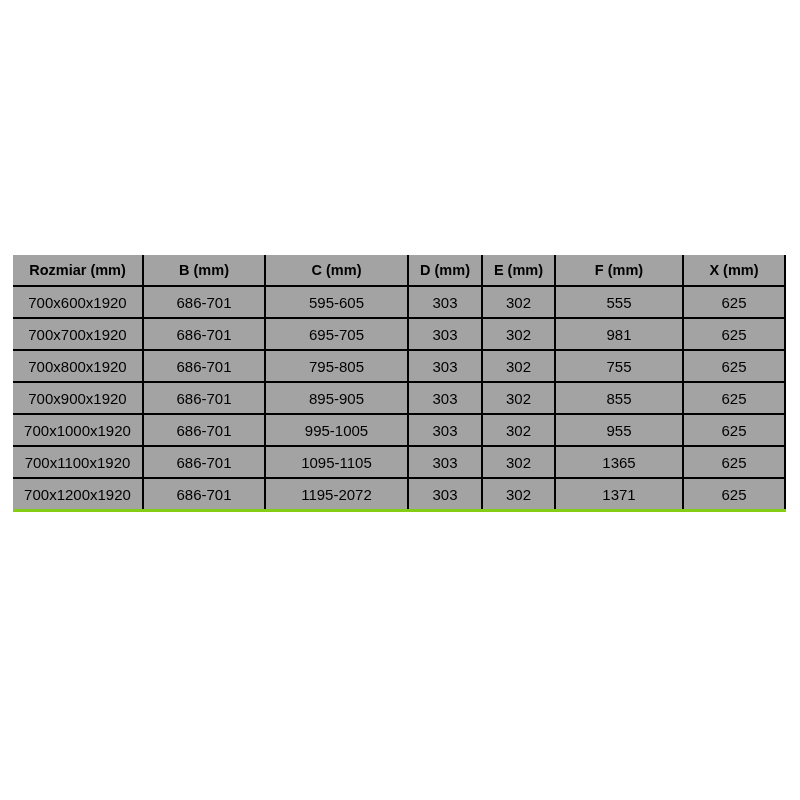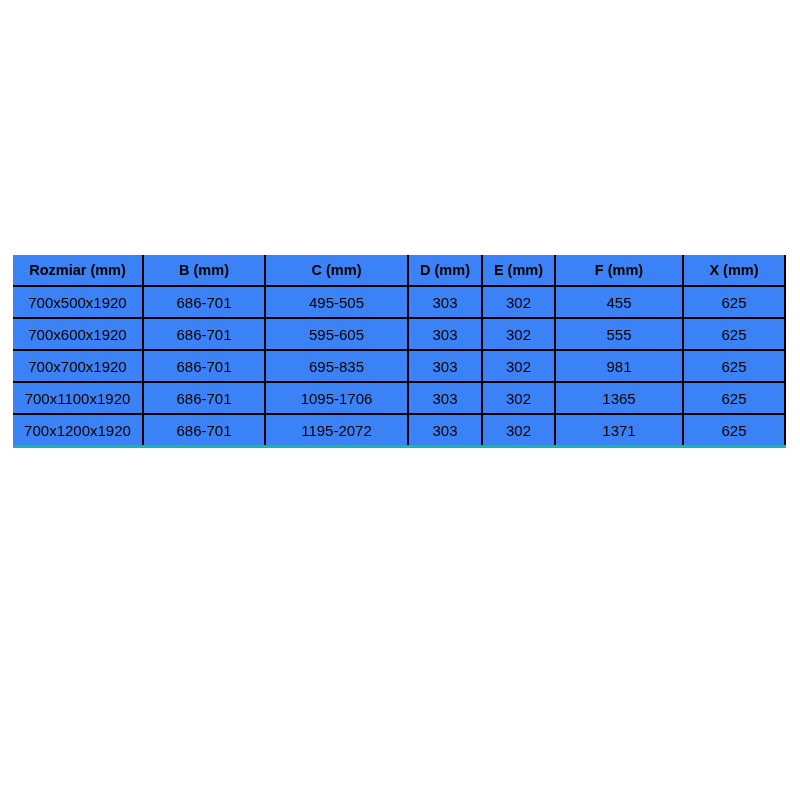--- a/index.html
+++ b/index.html
@@ -14,42 +14,42 @@
     height: 800px;
     background: #ffffff;
     overflow: hidden;
   }
   table.size-table {
     position: absolute;
     left: 13px;
     top: 255px;
     border-collapse: collapse;
     table-layout: fixed;
-    background: #3b82f6;
+    background: #a3a3a3;
   }
   .size-table th,
   .size-table td {
     border-right: 2px solid #000000;
     border-bottom: 2px solid #000000;
     height: 30px;
     padding: 0 2px;
     text-align: center;
     vertical-align: middle;
     color: #000000;
     font-size: 15px;
     font-weight: normal;
     white-space: nowrap;
     overflow: hidden;
   }
   .size-table thead th {
     font-weight: bold;
     font-size: 14.5px;
   }
   .size-table tbody tr:last-child td {
-    border-bottom: 3px solid #14b8a6;
+    border-bottom: 3px solid #84cc16;
   }
 </style>
 </head>
 <body>
 
 <div class="canvas">
   <table class="size-table">
     <colgroup>
       <col style="width:130px">
       <col style="width:122px">
@@ -65,50 +65,68 @@
         <th>B (mm)</th>
         <th>C (mm)</th>
         <th>D (mm)</th>
         <th>E (mm)</th>
         <th>F (mm)</th>
         <th>X (mm)</th>
       </tr>
     </thead>
     <tbody>
       <tr>
-        <td>700x500x1920</td>
-        <td>686-701</td>
-        <td>495-505</td>
-        <td>303</td>
-        <td>302</td>
-        <td>455</td>
-        <td>625</td>
-      </tr>
-      <tr>
         <td>700x600x1920</td>
         <td>686-701</td>
         <td>595-605</td>
         <td>303</td>
         <td>302</td>
         <td>555</td>
         <td>625</td>
       </tr>
       <tr>
         <td>700x700x1920</td>
         <td>686-701</td>
-        <td>695-835</td>
+        <td>695-705</td>
         <td>303</td>
         <td>302</td>
         <td>981</td>
         <td>625</td>
       </tr>
       <tr>
+        <td>700x800x1920</td>
+        <td>686-701</td>
+        <td>795-805</td>
+        <td>303</td>
+        <td>302</td>
+        <td>755</td>
+        <td>625</td>
+      </tr>
+      <tr>
+        <td>700x900x1920</td>
+        <td>686-701</td>
+        <td>895-905</td>
+        <td>303</td>
+        <td>302</td>
+        <td>855</td>
+        <td>625</td>
+      </tr>
+      <tr>
+        <td>700x1000x1920</td>
+        <td>686-701</td>
+        <td>995-1005</td>
+        <td>303</td>
+        <td>302</td>
+        <td>955</td>
+        <td>625</td>
+      </tr>
+      <tr>
         <td>700x1100x1920</td>
         <td>686-701</td>
-        <td>1095-1706</td>
+        <td>1095-1105</td>
         <td>303</td>
         <td>302</td>
         <td>1365</td>
         <td>625</td>
       </tr>
       <tr>
         <td>700x1200x1920</td>
         <td>686-701</td>
         <td>1195-2072</td>
         <td>303</td>

